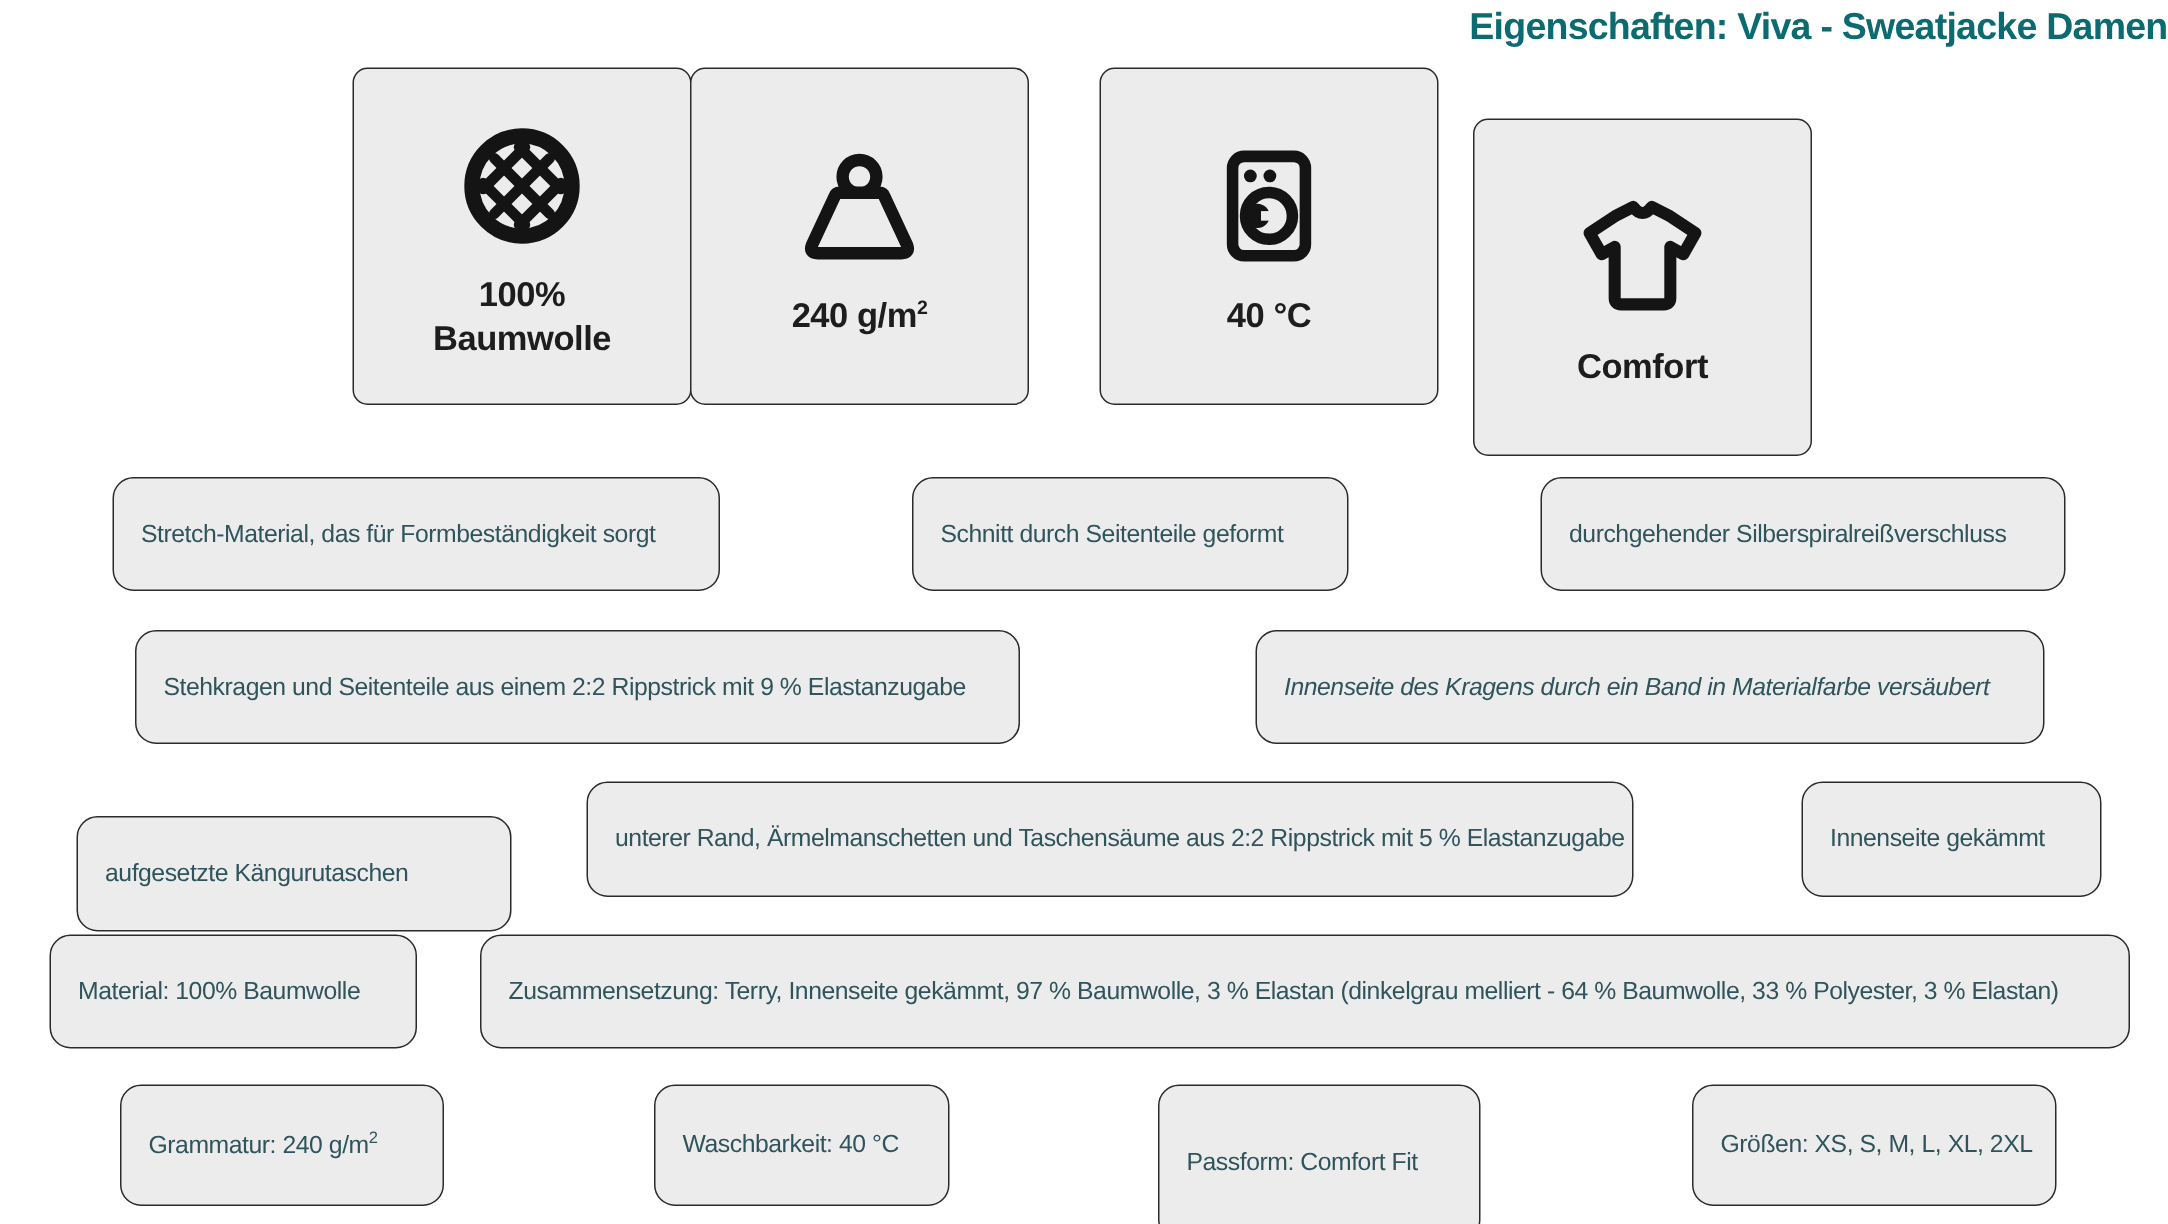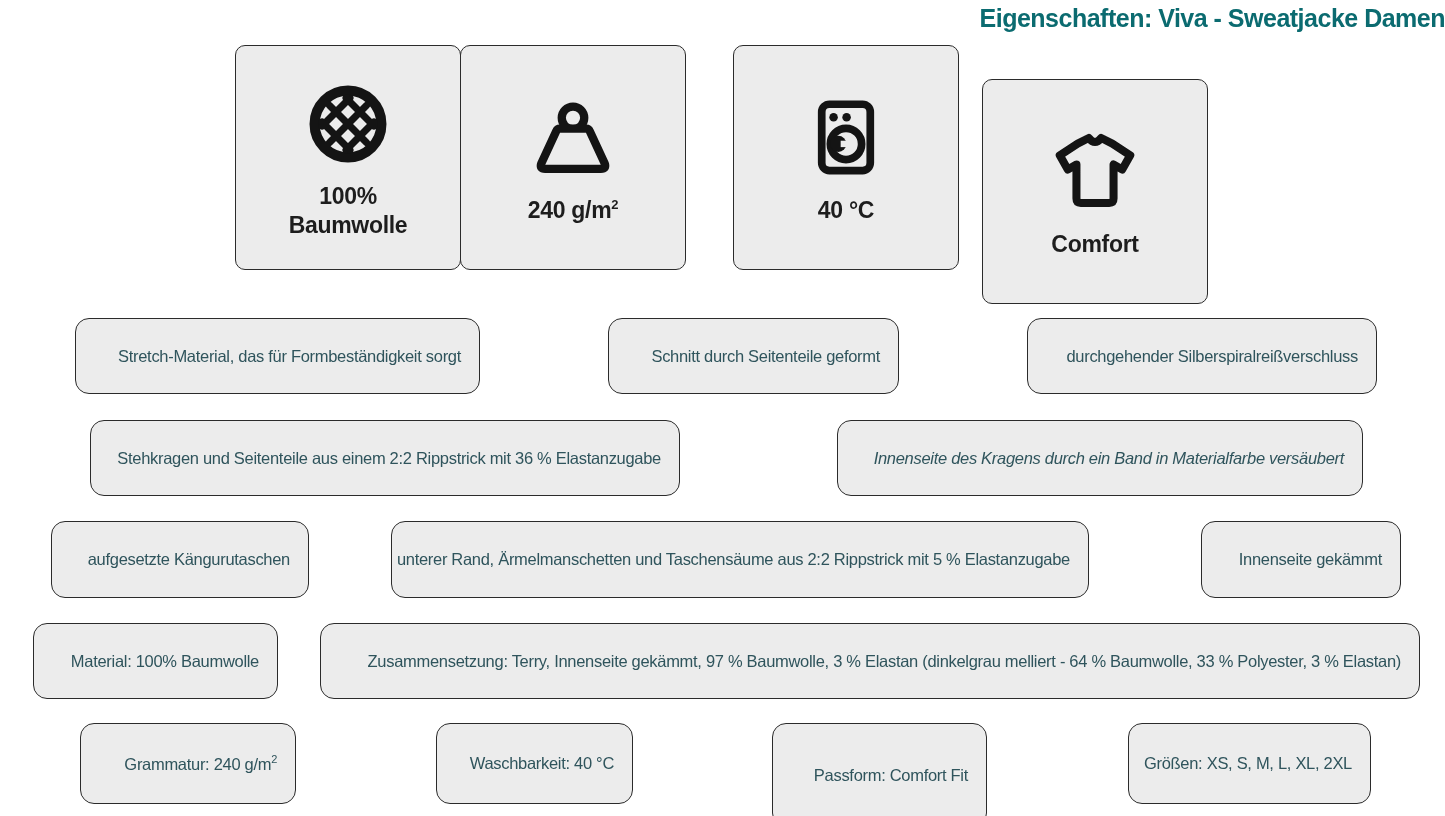--- a/index.html
+++ b/index.html
@@ -18,21 +18,21 @@
     align-items:center;justify-content:center;gap:10px;
   }
   .card .icon-wrap{width:96px;height:96px;display:flex;align-items:center;justify-content:center;}
   .card .card-label{
     font-size:23px;font-weight:bold;letter-spacing:-0.3px;color:#1D1D1D;
     text-align:center;white-space:pre-line;line-height:1.25;
   }
   .card .card-label sup{font-size:13px;}
   .pill{
     position:absolute;background:#ECECEC;border:1.5px solid #2B2B2B;border-radius:14px;
-    box-sizing:border-box;display:flex;align-items:center;justify-content:flex-end;
+    box-sizing:border-box;display:flex;align-items:center;justify-content:flex-start;
     padding:0 18px;
   }
   .pill .pill-text{
     font-size:16.5px;letter-spacing:-0.3px;color:#2F545C;
     white-space:nowrap;text-align:center;
   }
   .pill .pill-text sup{font-size:11px;}
   svg{display:block;}
 </style>
 </head>
@@ -97,27 +97,27 @@
     <span class="pill-text">Stretch-Material, das für Formbeständigkeit sorgt</span>
   </div>
   <div class="pill" style="left:608px;top:318px;width:291px;height:76px;">
     <span class="pill-text">Schnitt durch Seitenteile geformt</span>
   </div>
   <div class="pill" style="left:1027px;top:318px;width:350px;height:76px;">
     <span class="pill-text">durchgehender Silberspiralreißverschluss</span>
   </div>
 
   <div class="pill" style="left:90px;top:420px;width:590px;height:76px;">
-    <span class="pill-text">Stehkragen und Seitenteile aus einem 2:2 Rippstrick mit 36 % Elastanzugabe</span>
+    <span class="pill-text">Stehkragen und Seitenteile aus einem 2:2 Rippstrick mit 9 % Elastanzugabe</span>
   </div>
   <div class="pill" style="left:837px;top:420px;width:526px;height:76px;font-style:italic;">
     <span class="pill-text">Innenseite des Kragens durch ein Band in Materialfarbe versäubert</span>
   </div>
 
-  <div class="pill" style="left:51px;top:521px;width:258px;height:77px;">
+  <div class="pill" style="left:51px;top:544px;width:290px;height:77px;">
     <span class="pill-text">aufgesetzte Kängurutaschen</span>
   </div>
   <div class="pill" style="left:391px;top:521px;width:698px;height:77px;">
     <span class="pill-text">unterer Rand, Ärmelmanschetten und Taschensäume aus 2:2 Rippstrick mit 5 % Elastanzugabe</span>
   </div>
   <div class="pill" style="left:1201px;top:521px;width:200px;height:77px;">
     <span class="pill-text">Innenseite gekämmt</span>
   </div>
 
   <div class="pill" style="left:33px;top:623px;width:245px;height:76px;">

